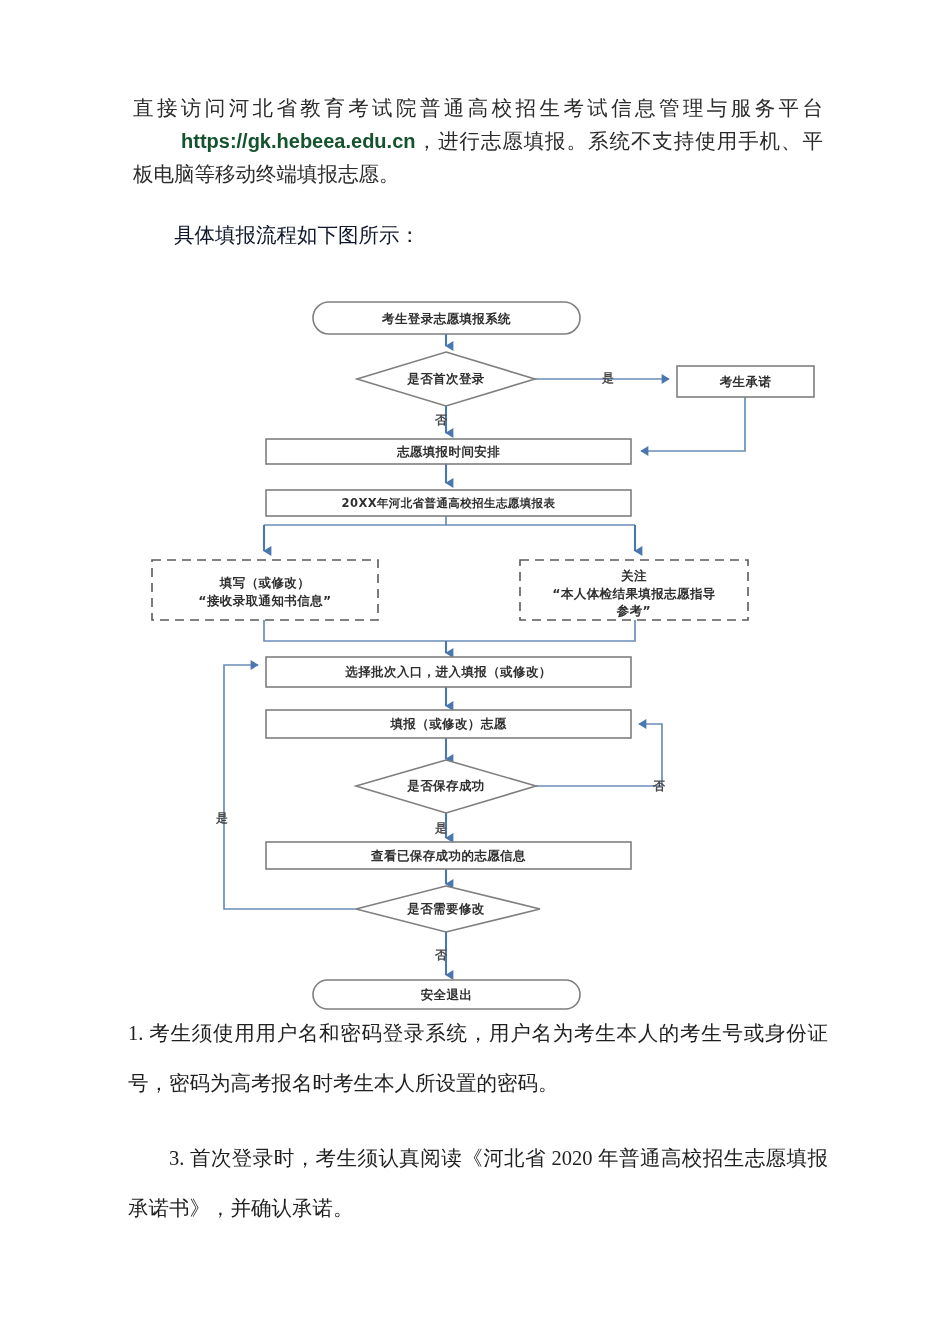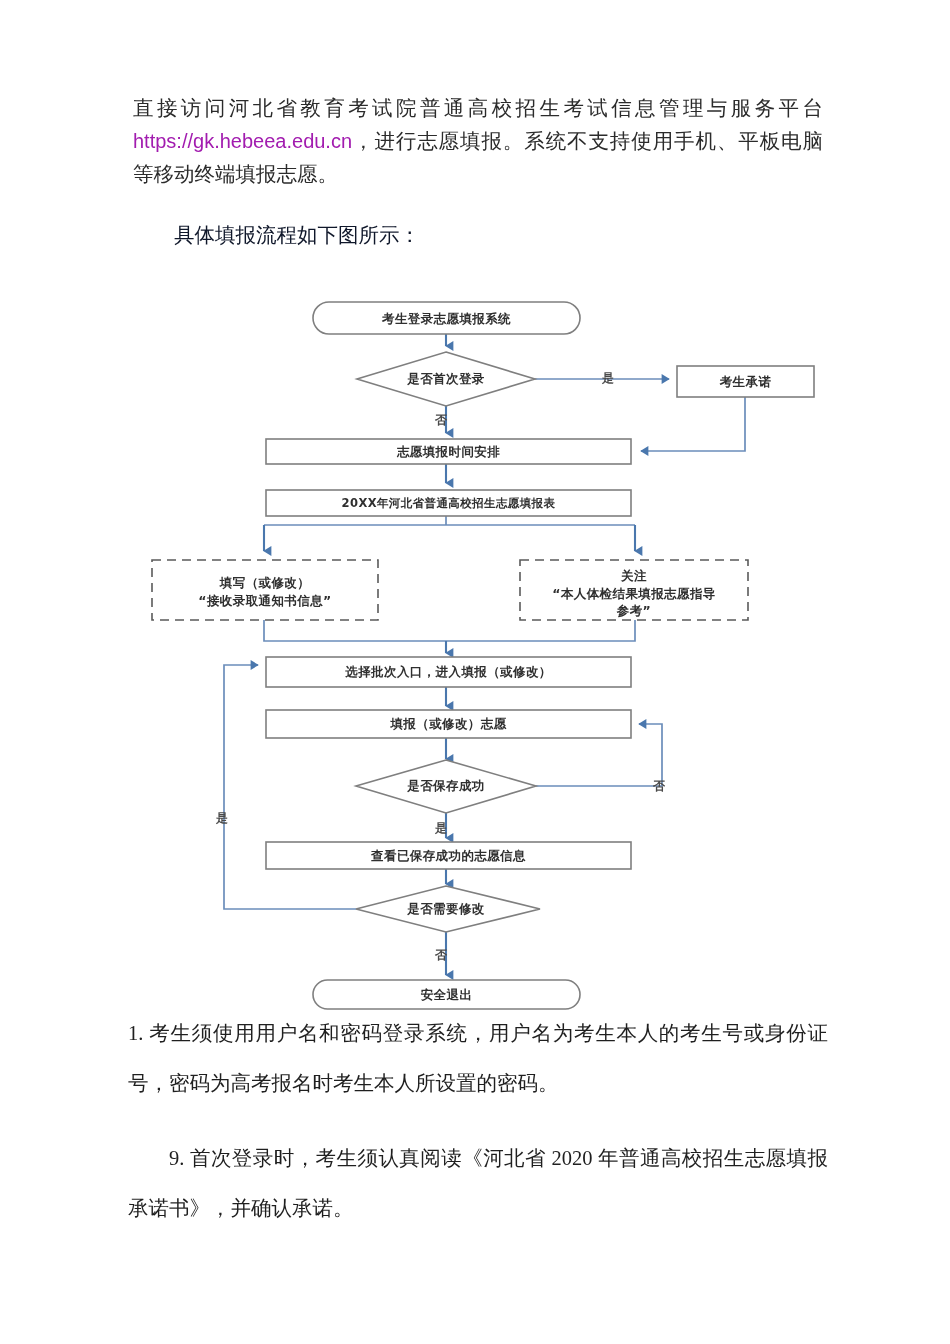--- a/index.html
+++ b/index.html
@@ -22,23 +22,24 @@
     left: 133px;
     top: 92px;
     width: 690px;
     font-size: 20.5px;
     line-height: 33px;
     text-align: justify;
     color: #2b2b2b;
   }
   .doc-intro .url {
     font-family: "Liberation Sans", "DejaVu Sans", sans-serif;
-    font-weight: 400;
+    font-weight: 700;
     font-size: 20px;
-    color: #a21caf;
+    color: #14532d;
+    margin-left: 48px;
   }
 
   .doc-leadin {
     position: absolute;
     left: 133px;
     top: 219px;
     width: 690px;
     font-size: 20.5px;
     line-height: 33px;
     text-indent: 41px;
@@ -111,21 +112,21 @@
   }
 </style>
 </head>
 <body>
 
 <div class="doc-intro"><span>直接访问河北省教育考试院普通高校招生考试信息管理与服务平台</span><span class="url">https://gk.hebeea.edu.cn</span><span>，进行志愿填报。系统不支持使用手机、平板电脑等移动终端填报志愿。</span></div>
 
 <div class="doc-leadin">具体填报流程如下图所示：</div>
 
 <div class="doc-para p1">1. 考生须使用用户名和密码登录系统，用户名为考生本人的考生号或身份证号，密码为高考报名时考生本人所设置的密码。</div>
-<div class="doc-para p2">9. 首次登录时，考生须认真阅读《河北省 2020 年普通高校招生志愿填报承诺书》，并确认承诺。</div>
+<div class="doc-para p2">3. 首次登录时，考生须认真阅读《河北省 2020 年普通高校招生志愿填报承诺书》，并确认承诺。</div>
 
 <svg id="flowchart" viewBox="0 0 950 1344">
   <defs>
     <marker id="arrDown" markerWidth="11" markerHeight="11" refX="5.5" refY="8.6" orient="auto" markerUnits="userSpaceOnUse">
       <path d="M0.6,1.2 L10.4,1.2 L5.5,9.4 Z" fill="#4a77ad"></path>
     </marker>
     <marker id="arrRight" markerWidth="11" markerHeight="11" refX="8.6" refY="5.5" orient="auto" markerUnits="userSpaceOnUse">
       <path d="M1.2,0.6 L1.2,10.4 L9.4,5.5 Z" fill="#4a77ad"></path>
     </marker>
     <marker id="arrLeft" markerWidth="11" markerHeight="11" refX="8.6" refY="5.5" orient="auto" markerUnits="userSpaceOnUse">

